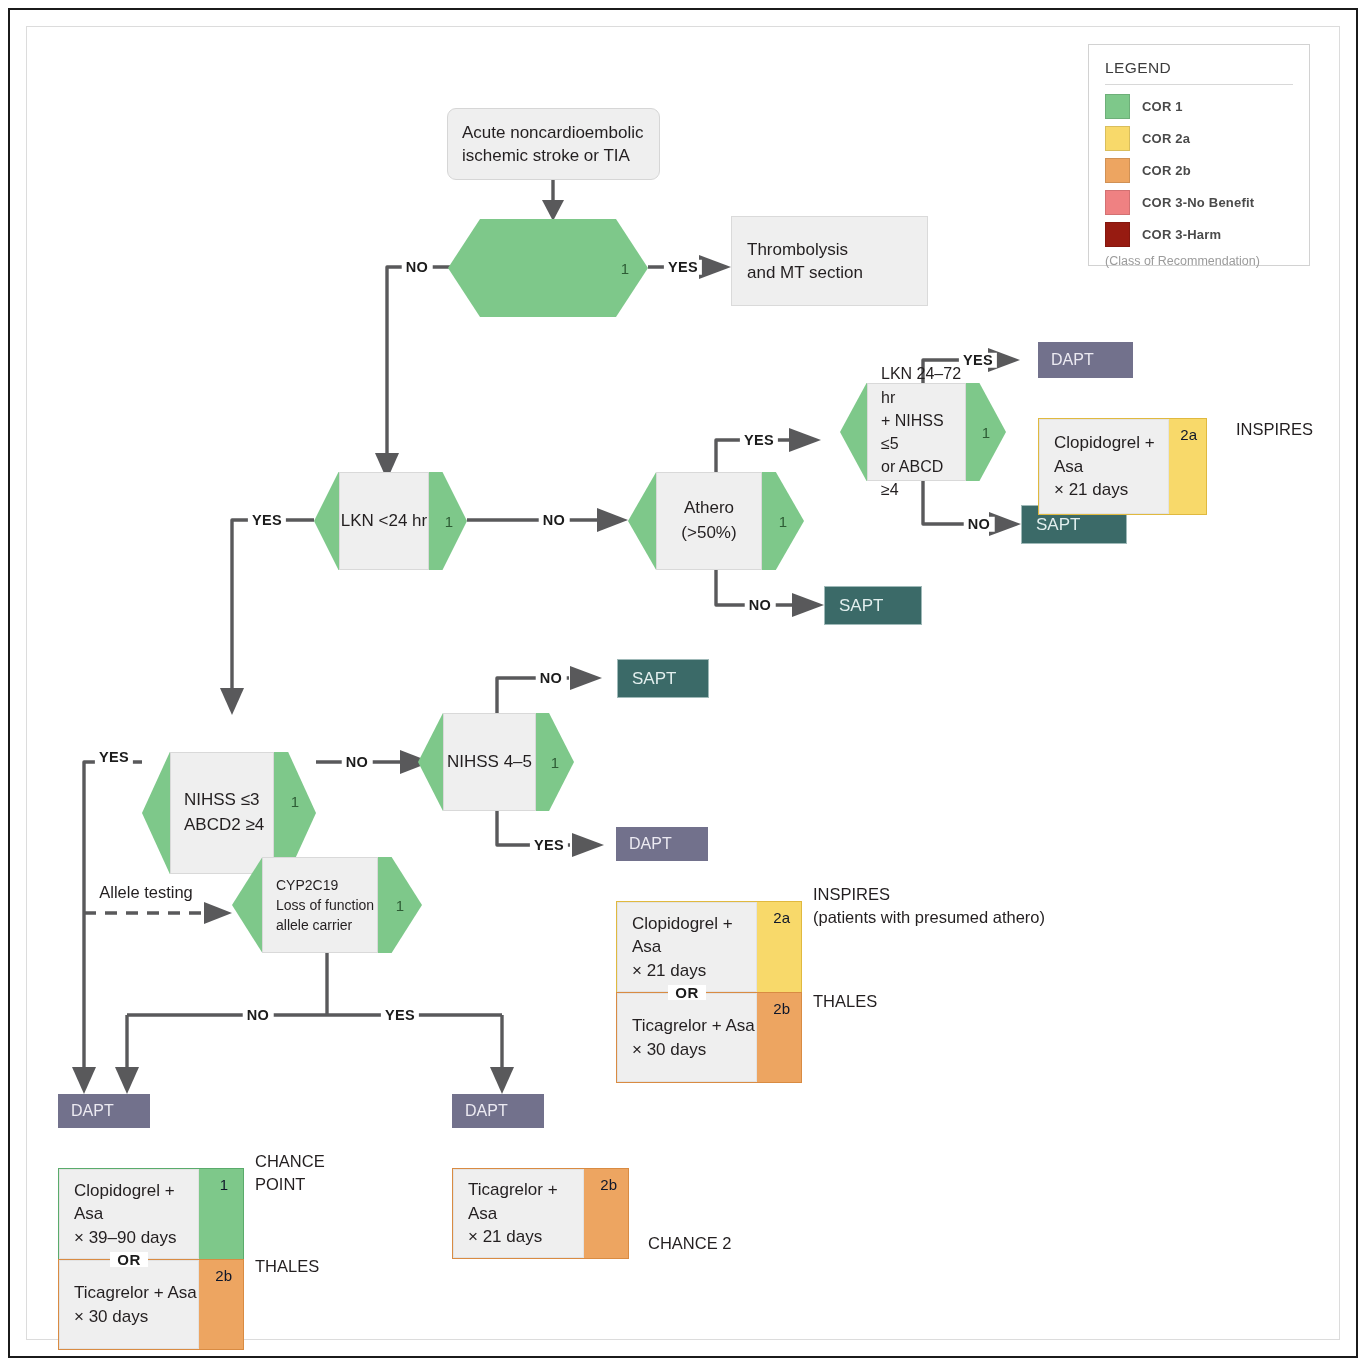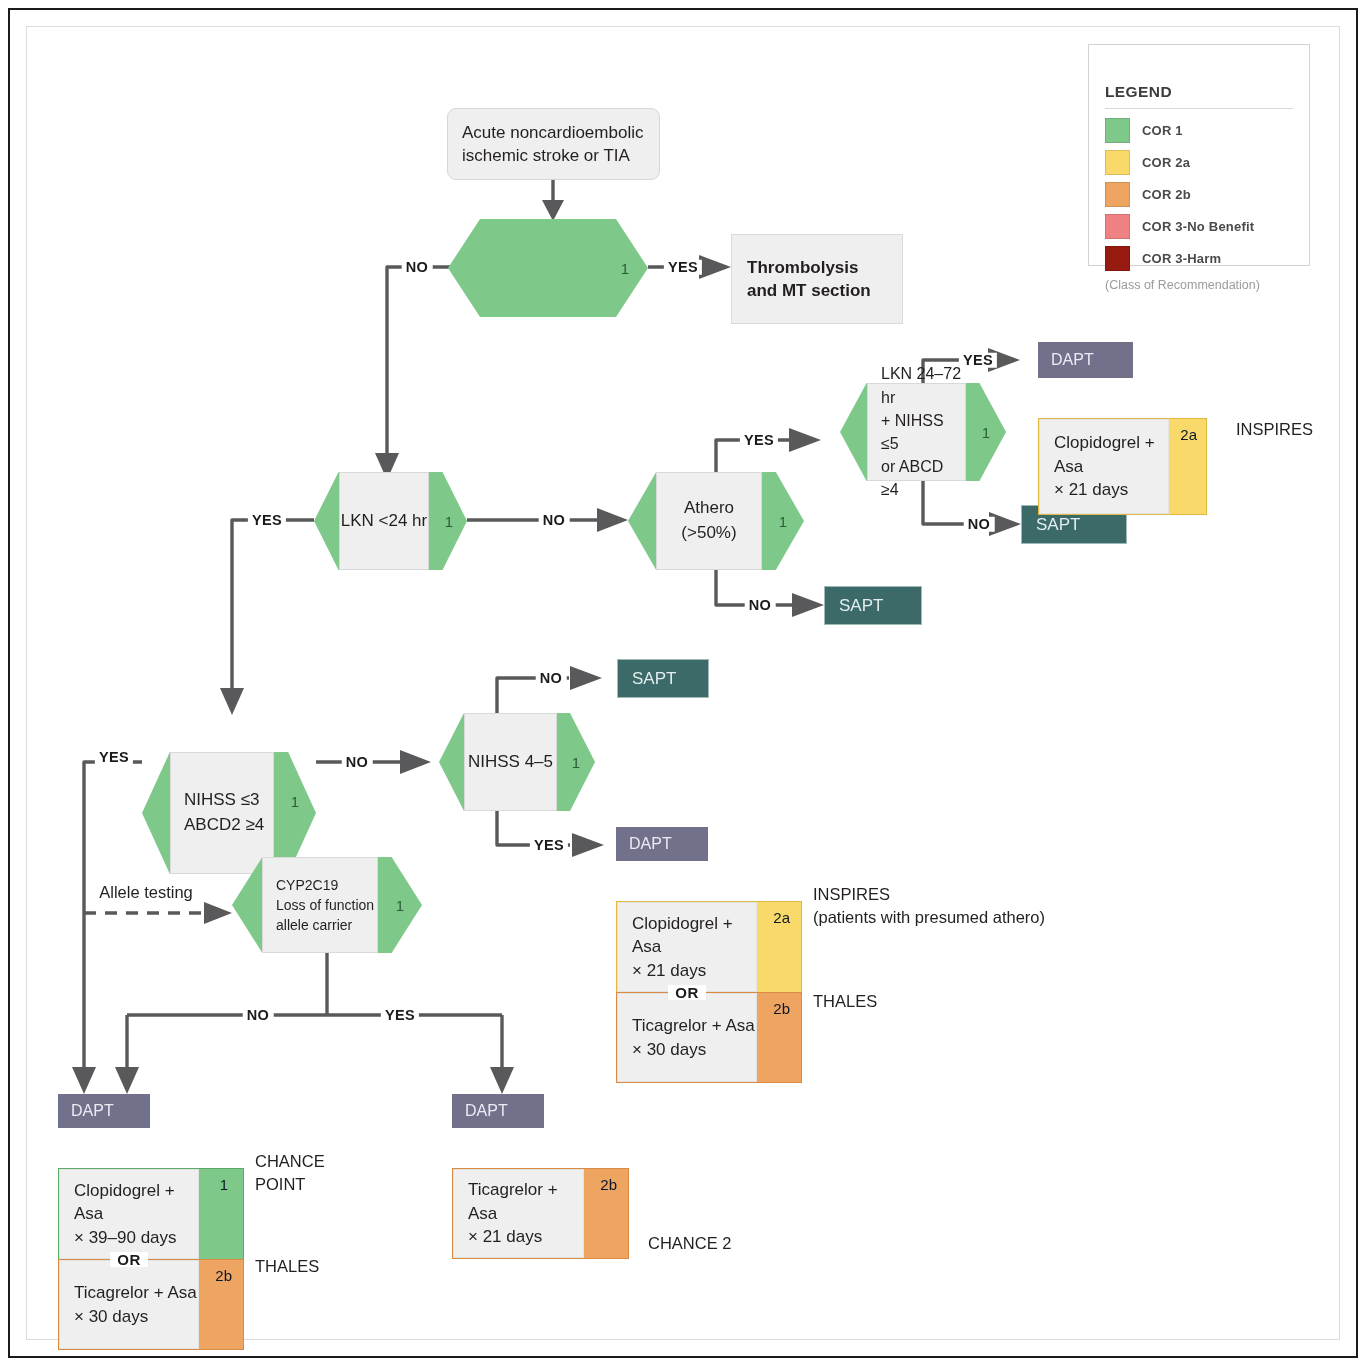--- a/index.html
+++ b/index.html
@@ -145,23 +145,22 @@
 
   
   #legend{
     position:absolute;
     background:#ffffff;
     border:1px solid #d2d2d2;
     box-sizing:border-box;
     padding:14px 16px 12px 16px;
   }
   #legend .ltitle{
-    font-size:15.5px;font-weight:bold;color:#3c3c3c;letter-spacing:.4px;
+    font-size:15.5px;font-weight:normal;color:#3c3c3c;letter-spacing:.4px;
     margin-bottom:7px;
-    margin-top:24px;
   }
   #legend .lrule{height:1px;background:#d8d8d8;margin-bottom:9px;}
   #legend .lrow{display:flex;align-items:center;margin-bottom:7px;}
   #legend .sw{
     width:25px;height:25px;margin-right:12px;flex:0 0 auto;
     border:1px solid rgba(0,0,0,.12);box-sizing:border-box;
   }
   #legend .llab{font-size:13px;font-weight:bold;color:#4a4a4a;letter-spacing:.2px;}
   #legend .lfoot{font-size:12.5px;color:#9b9b9b;margin-top:5px;}
 </style>
@@ -250,21 +249,21 @@
       <div>Acute noncardioembolic</div>
       <div>ischemic stroke or TIA</div>
     </div>
   </div>
 
   <div class="hex" style="left:448px;top:219px;width:200px;height:98px;">
     <div class="hexbg"></div>
     <div class="cor" style="left:177px;top:49px;">1</div>
   </div>
 
-  <div class="plainbox" style="left:731px;top:234px;width:172px;height:90px;font-weight:bold;">
+  <div class="plainbox" style="left:731px;top:216px;width:197px;height:90px;">
     <div class="txt">
       <div>Thrombolysis</div>
       <div>and MT section</div>
     </div>
   </div>
 
   <div class="hex" style="left:314px;top:472px;width:153px;height:98px;">
     <div class="hexbg"></div>
     <div class="hexinner" style="left:25px;top:0;right:38px;bottom:0;">
       <div class="txt ctr">LKN &lt;24 hr</div>
@@ -296,21 +295,21 @@
     <div class="hexbg"></div>
     <div class="hexinner" style="left:28px;top:0;right:42px;bottom:0;">
       <div class="txt">
         <div>NIHSS ≤3</div>
         <div>ABCD2 ≥4</div>
       </div>
     </div>
     <div class="cor" style="left:153px;top:49px;">1</div>
   </div>
 
-  <div class="hex" style="left:439px;top:713px;width:156px;height:98px;">
+  <div class="hex" style="left:418px;top:713px;width:156px;height:98px;">
     <div class="hexbg"></div>
     <div class="hexinner" style="left:25px;top:0;right:38px;bottom:0;">
       <div class="txt ctr">NIHSS 4–5</div>
     </div>
     <div class="cor" style="left:137px;top:49px;">1</div>
   </div>
 
   <div class="hex" style="left:232px;top:857px;width:190px;height:96px;">
     <div class="hexbg"></div>
     <div class="hexinner" style="left:30px;top:0;right:44px;bottom:0;">

